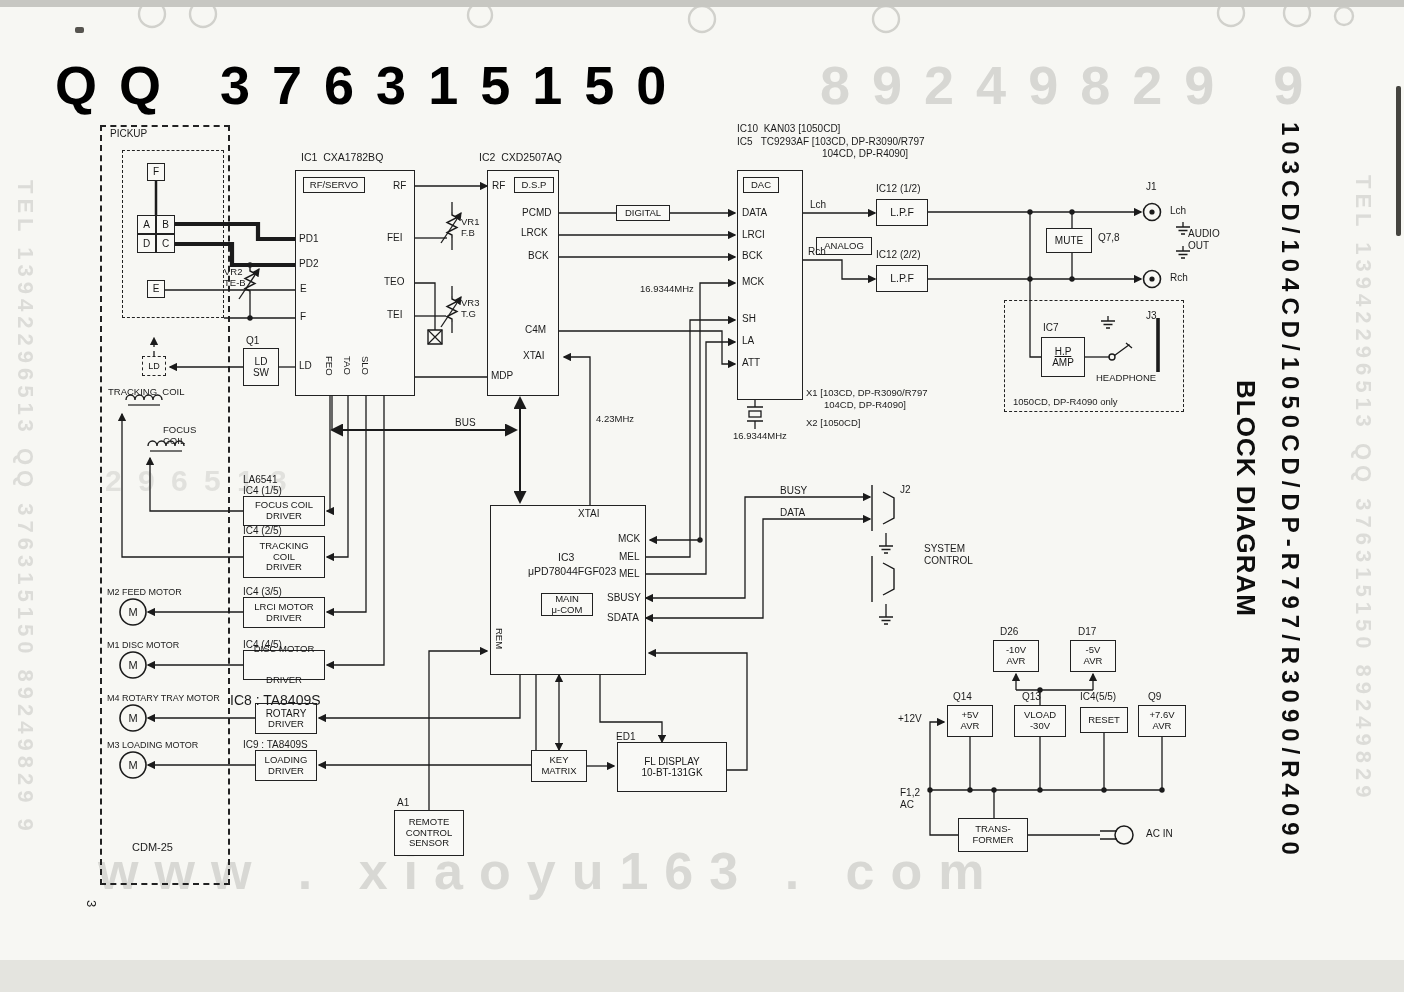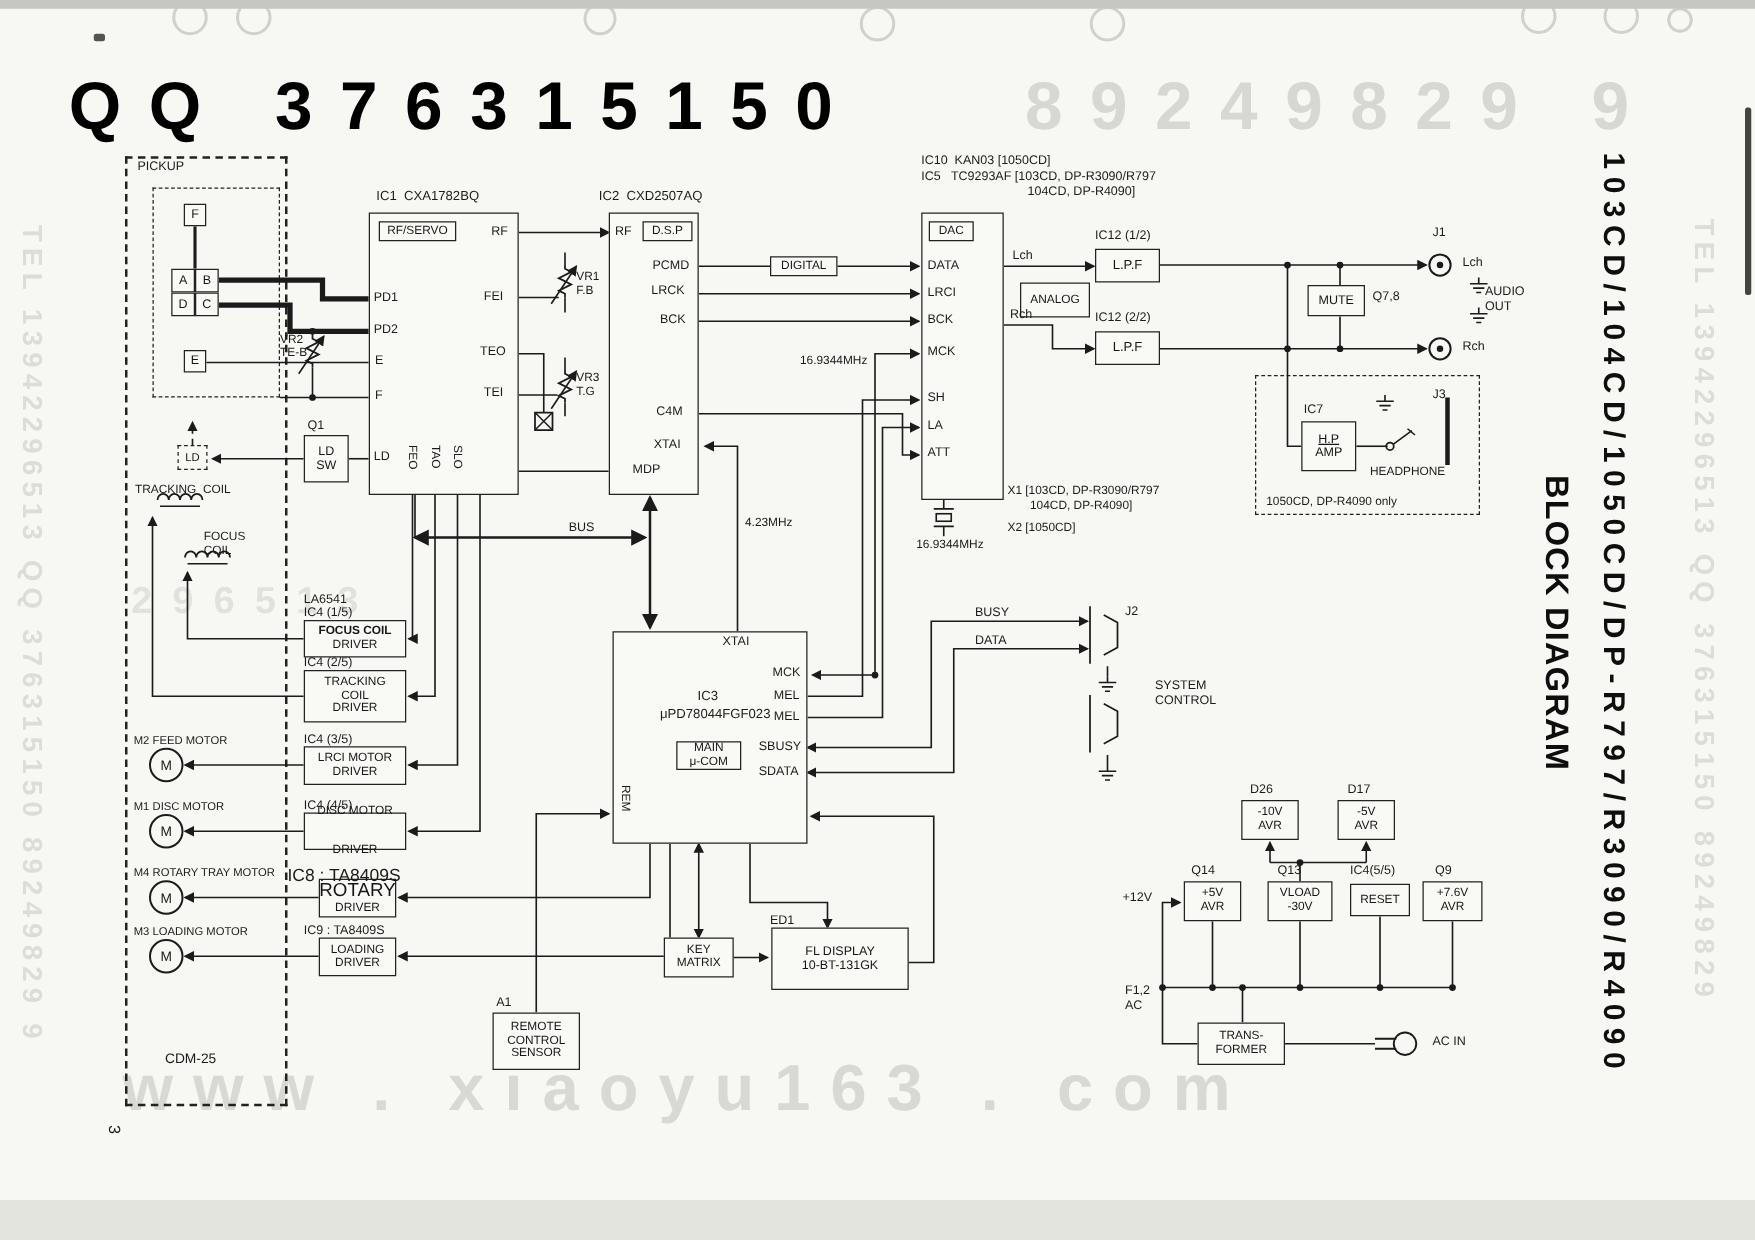--- a/index.html
+++ b/index.html
@@ -226,21 +226,21 @@
     <div class="box" style="left: 514px; top: 177px; width: 40px; height: 16px;">
       <div style="font-size: 9.5px;">D.S.P</div>
     </div>
     <div class="box" style="left: 737px; top: 170px; width: 66px; height: 230px; border-width: 1.8px;"></div>
     <div class="box" style="left: 743px; top: 177px; width: 36px; height: 16px;">
       <div style="font-size: 9.5px;">DAC</div>
     </div>
     <div class="box" style="left: 616px; top: 205px; width: 54px; height: 16px;">
       <div style="font-size: 9.5px;">DIGITAL</div>
     </div>
-    <div class="box" style="left: 816px; top: 226px; width: 56px; height: 28px;">
+    <div class="box" style="left: 816px; top: 237px; width: 56px; height: 18px;">
       <div style="font-size: 9.5px;">ANALOG</div>
     </div>
     <div class="box" style="left: 876px; top: 199px; width: 52px; height: 27px;">
       <div style="font-size: 10.5px;">L.P.F</div>
     </div>
     <div class="box" style="left: 876px; top: 265px; width: 52px; height: 27px;">
       <div style="font-size: 10.5px;">L.P.F</div>
     </div>
     <div class="box" style="left: 1046px; top: 228px; width: 46px; height: 25px;">
       <div style="font-size: 10px;">MUTE</div>
@@ -252,38 +252,38 @@
     <div class="box" style="left: 243px; top: 348px; width: 36px; height: 38px;">
       <div style="font-size: 10px;">LD</div>
       <div style="font-size: 10px;">SW</div>
     </div>
     <div class="box" style="left: 490px; top: 505px; width: 156px; height: 170px; border-width: 1.8px;"></div>
     <div class="box" style="left: 541px; top: 593px; width: 52px; height: 23px;">
       <div style="font-size: 9.5px;">MAIN</div>
       <div style="font-size: 9.5px;">μ-COM</div>
     </div>
     <div class="box" style="left: 243px; top: 496px; width: 82px; height: 30px;">
-      <div style="font-size: 9.5px; font-weight: bold;">FOCUS COIL</div>
+      <div style="font-size: 9.5px;">FOCUS COIL</div>
       <div style="font-size: 9.5px;">DRIVER</div>
     </div>
     <div class="box" style="left: 243px; top: 536px; width: 82px; height: 42px;">
       <div style="font-size: 9.5px;">TRACKING</div>
       <div style="font-size: 9.5px;">COIL</div>
       <div style="font-size: 9.5px;">DRIVER</div>
     </div>
     <div class="box" style="left: 243px; top: 597px; width: 82px; height: 31px;">
       <div style="font-size: 9.5px;">LRCI MOTOR</div>
       <div style="font-size: 9.5px;">DRIVER</div>
     </div>
     <div class="box" style="left: 243px; top: 650px; width: 82px; height: 30px; gap: 20px;">
       <div style="font-size: 9.5px;">DISC MOTOR</div>
       <div style="font-size: 9.5px;">DRIVER</div>
     </div>
     <div class="box" style="left: 255px; top: 703px; width: 62px; height: 31px;">
-      <div style="font-size: 15px;">ROTARY</div>
+      <div style="font-size: 10px;">ROTARY</div>
       <div style="font-size: 9.5px;">DRIVER</div>
     </div>
     <div class="box" style="left: 255px; top: 750px; width: 62px; height: 31px;">
       <div style="font-size: 9.5px;">LOADING</div>
       <div style="font-size: 9.5px;">DRIVER</div>
     </div>
     <div class="box" style="left: 531px; top: 750px; width: 56px; height: 32px;">
       <div style="font-size: 9.5px;">KEY</div>
       <div style="font-size: 9.5px;">MATRIX</div>
     </div>
@@ -363,21 +363,21 @@
     <div class="lbl" style="left: 246px; top: 335px; font-size: 10px;">Q1</div>
     <div class="lbl" style="left: 461px; top: 216px; font-size: 9.5px;"><div>VR1</div><div>F.B</div></div>
     <div class="lbl" style="left: 461px; top: 297px; font-size: 9.5px;"><div>VR3</div><div>T.G</div></div>
     <div class="lbl" style="left: 224px; top: 266px; font-size: 9.5px;"><div>VR2</div><div>TE-B</div></div>
     <div class="lbl" style="left: 492px; top: 180px; font-size: 10px;">RF</div>
     <div class="lbl" style="left: 522px; top: 207px; font-size: 10px;">PCMD</div>
     <div class="lbl" style="left: 521px; top: 227px; font-size: 10px;">LRCK</div>
     <div class="lbl" style="left: 528px; top: 250px; font-size: 10px;">BCK</div>
     <div class="lbl" style="left: 525px; top: 324px; font-size: 10px;">C4M</div>
     <div class="lbl" style="left: 523px; top: 350px; font-size: 10px;">XTAI</div>
-    <div class="lbl" style="left: 506px; top: 370px; font-size: 10px;">MDP</div>
+    <div class="lbl" style="left: 491px; top: 370px; font-size: 10px;">MDP</div>
     <div class="lbl" style="left: 742px; top: 207px; font-size: 10px;">DATA</div>
     <div class="lbl" style="left: 742px; top: 229px; font-size: 10px;">LRCI</div>
     <div class="lbl" style="left: 742px; top: 250px; font-size: 10px;">BCK</div>
     <div class="lbl" style="left: 742px; top: 276px; font-size: 10px;">MCK</div>
     <div class="lbl" style="left: 742px; top: 313px; font-size: 10px;">SH</div>
     <div class="lbl" style="left: 742px; top: 335px; font-size: 10px;">LA</div>
     <div class="lbl" style="left: 742px; top: 357px; font-size: 10px;">ATT</div>
     <div class="lbl" style="left: 810px; top: 199px; font-size: 10px;">Lch</div>
     <div class="lbl" style="left: 808px; top: 246px; font-size: 10px;">Rch</div>
     <div class="lbl" style="left: 876px; top: 183px; font-size: 10px;">IC12 (1/2)</div>

